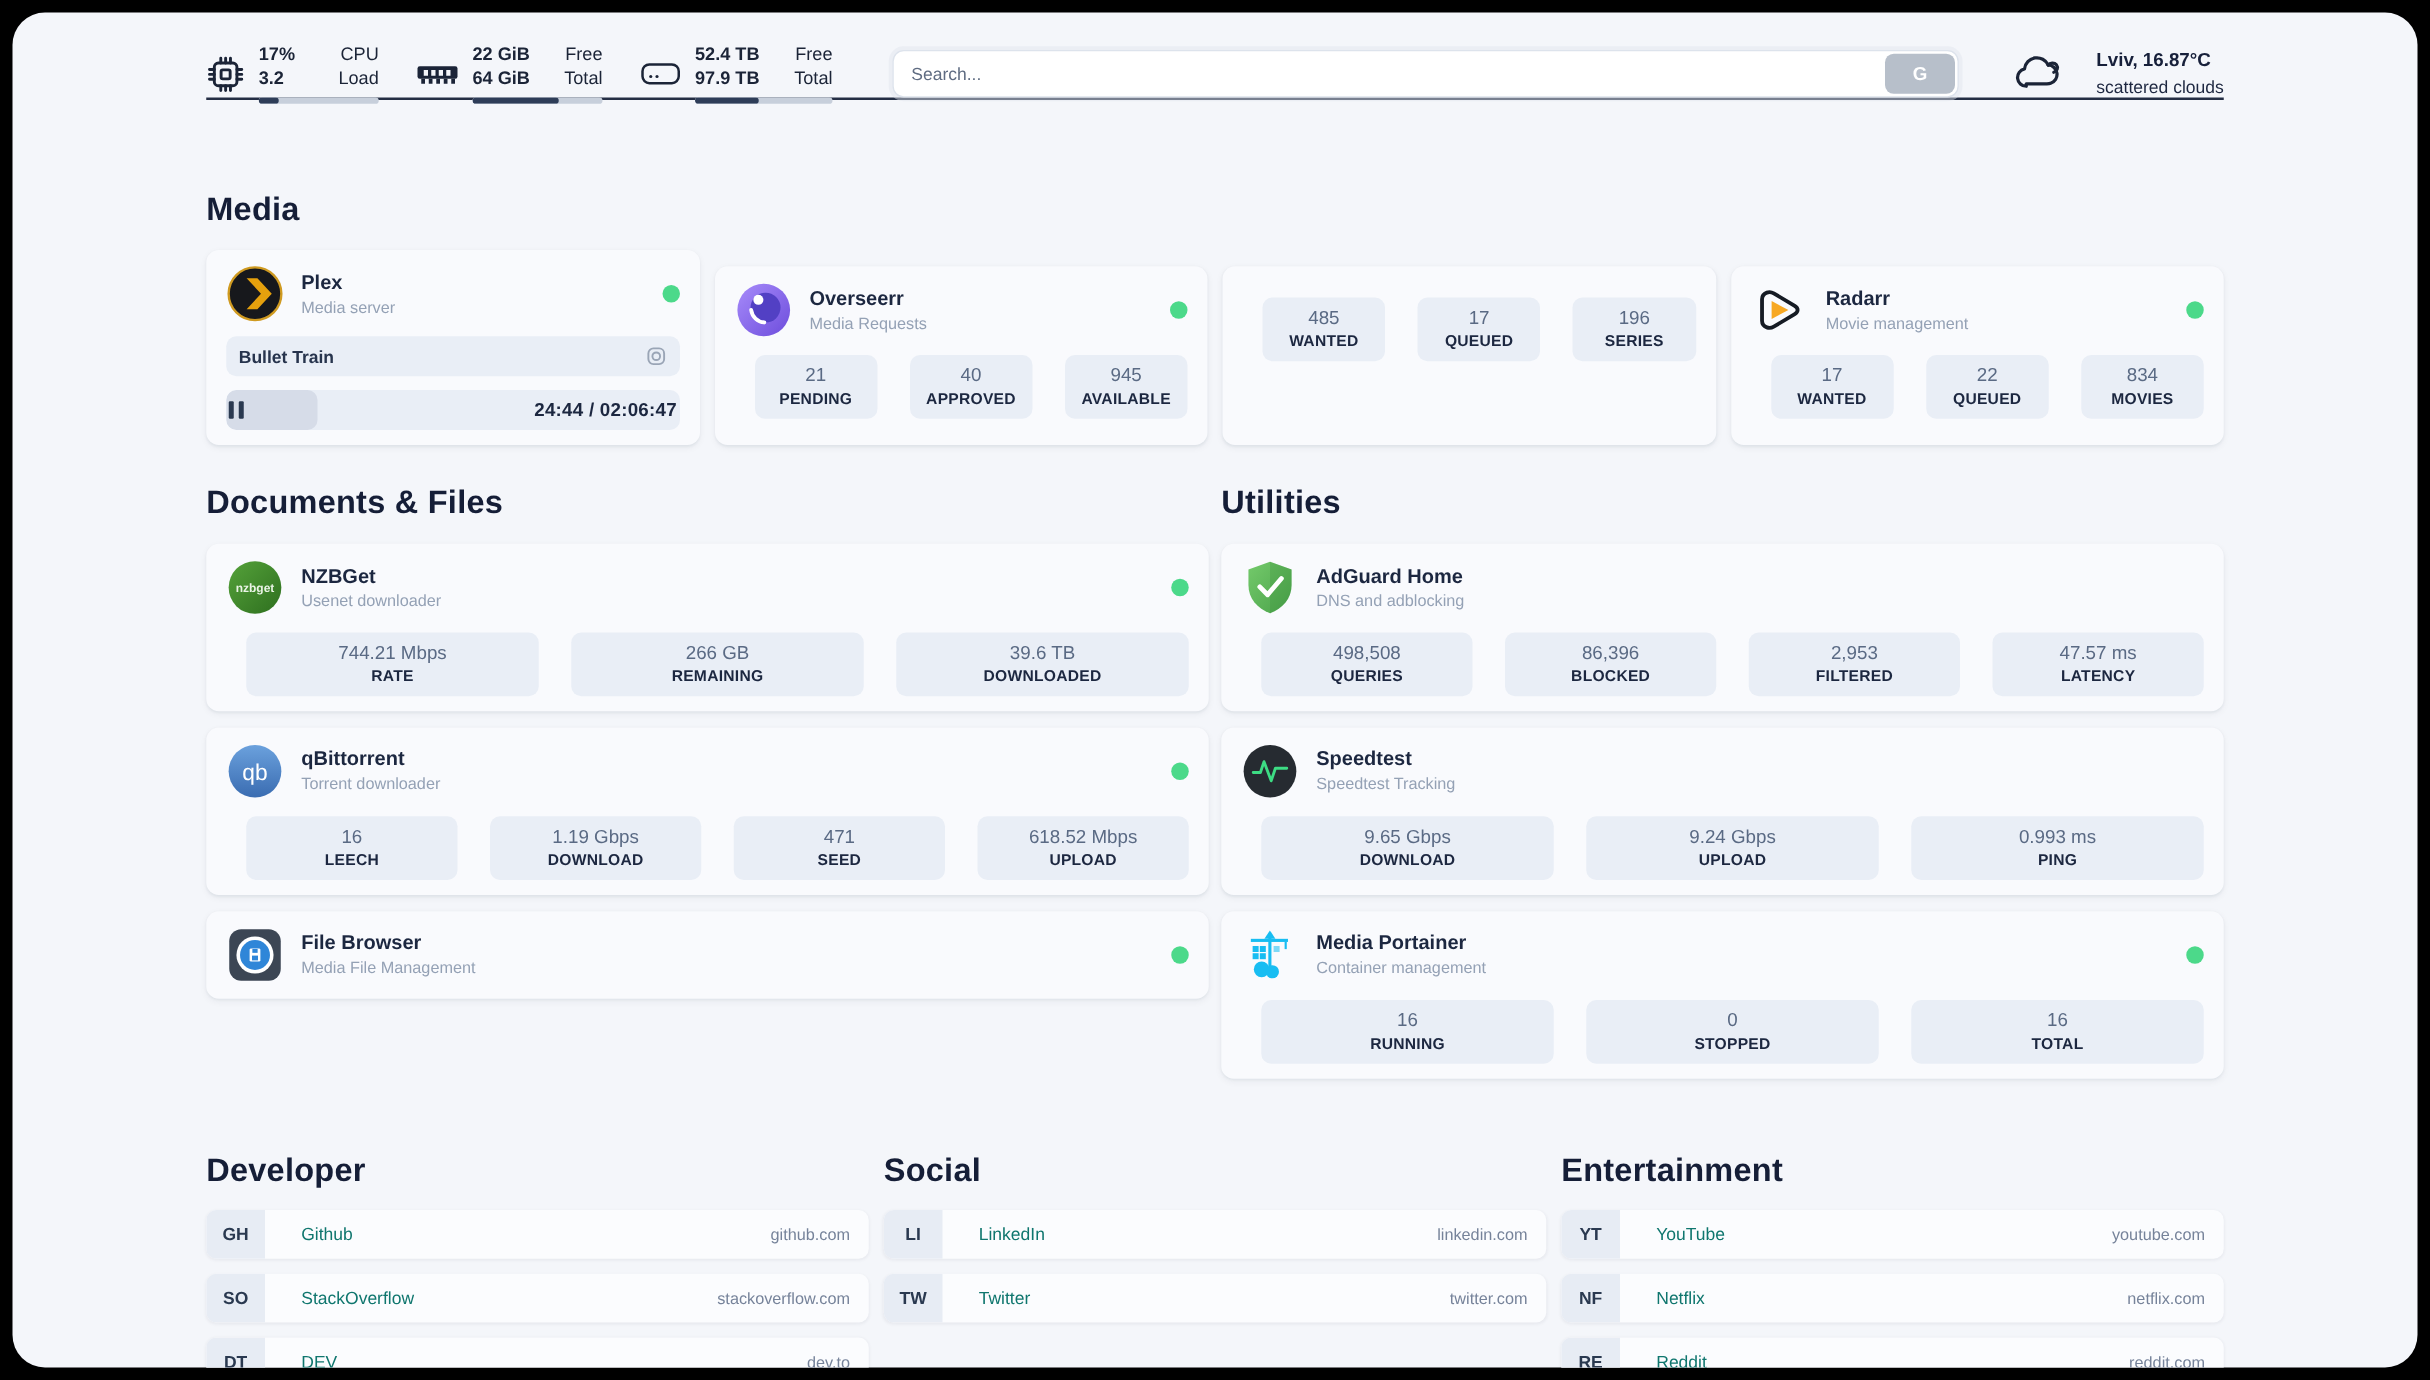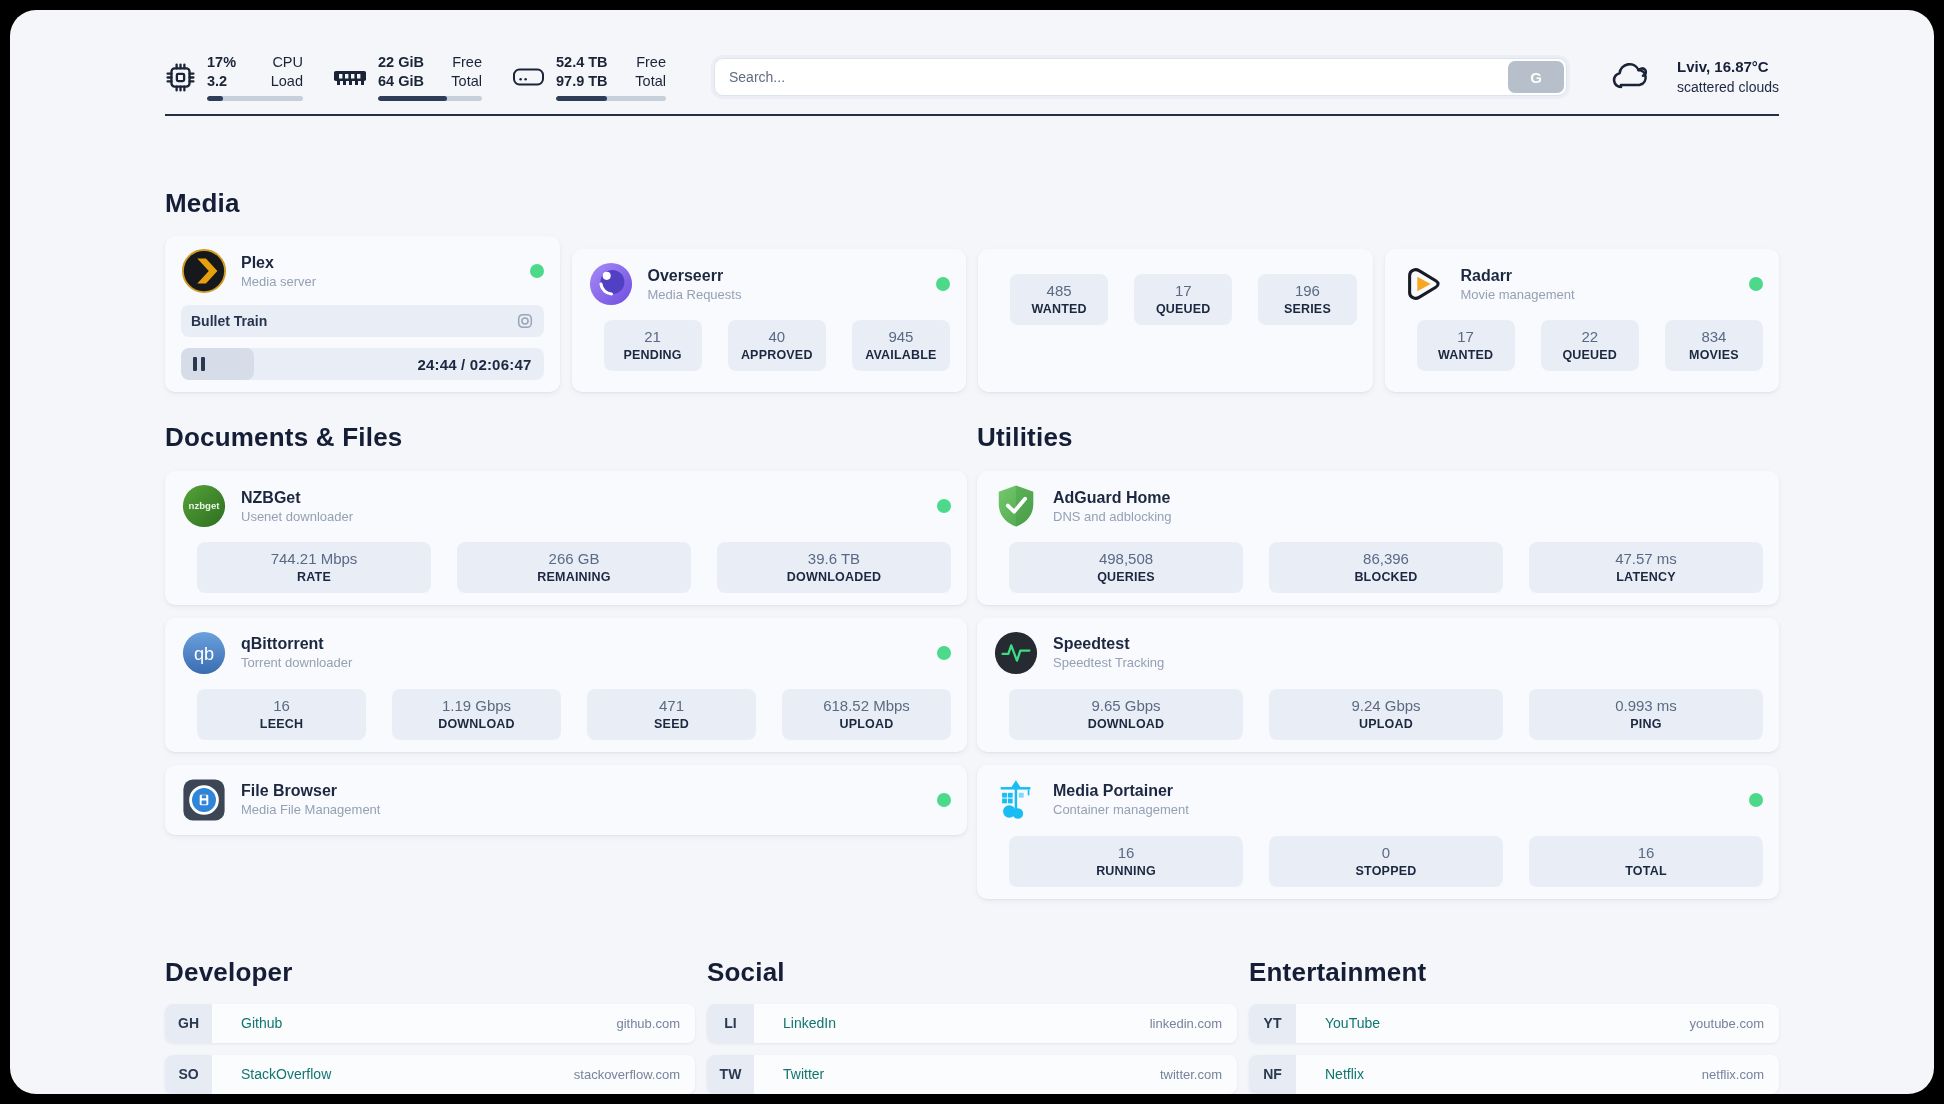--- a/index.html
+++ b/index.html
@@ -9,21 +9,21 @@
     font-family:"Liberation Sans","DejaVu Sans",sans-serif;
     color:#1d2740;
   }
   .page {
     position:absolute; left:10px; top:10px; width:1924px; height:1084px;
     background:#f4f6fa; border-radius:26px; overflow:hidden;
   }
   .content { padding:0 155px; }
 
   
-  .topbar { display:flex; align-items:center; padding-top:30px; height:104px; }
+  .topbar { display:flex; align-items:center; padding-top:30px; height:68px; }
   .resources { display:flex; gap:30px; align-items:center; }
   .resource { display:flex; gap:11px; align-items:center; }
   .res-icon { flex:0 0 auto; display:flex; align-items:center; }
   .res-data { display:flex; flex-direction:column; }
   .res-cols { display:flex; justify-content:space-between; gap:20px; }
   .res-col { font-size:14.5px; font-weight:600; line-height:1.3; color:#1b2437; }
   .res-col.right { text-align:right; font-weight:500; }
   .res-bar { margin-top:5px; height:5px; border-radius:3px; background:#c7cfdb; overflow:hidden; }
   .res-fill { height:100%; border-radius:3px; background:#2e3d58; }
 
@@ -72,21 +72,21 @@
   .stats { display:flex; gap:10px; margin-top:13px; }
   .stat { flex:1; background:#e9eef6; border-radius:8px; text-align:center; padding:6px 4px 7px;margin-left:16px; }
   .stat-value { font-size:15px; font-weight:500; color:#5a6a84; line-height:1.4; }
   .stat-label { font-size:12.5px; font-weight:700; color:#1c2740; line-height:1.35; letter-spacing:0.2px; }
 
   
   .player-row { margin-top:11px; background:#e9eef6; border-radius:8px; height:32px;
     display:flex; align-items:center; padding:0 10px; position:relative; }
   .np-title { font-size:14px; font-weight:600; color:#27344d; }
   .np-icon { margin-left:auto; display:flex; }
-  .progress-row { overflow:hidden; padding:0 12px; }
+  .progress-row { overflow:hidden; padding:0 2px; }
   .progress-fill { position:absolute; left:0; top:0; bottom:0; background:#d6dce8; border-radius:8px; }
   .pause-icon { position:relative; display:flex; gap:4px; }
   .pause-icon span { width:4px; height:14px; background:#2a3950; border-radius:1px; display:block; }
   .np-time { margin-left:auto; position:relative; font-size:15px; font-weight:700; color:#1c2740; letter-spacing:0.2px; }
 
   
   .bm-row {
     display:flex; align-items:stretch; background:#fbfcfe; border-radius:8px; overflow:hidden;
     height:39px; margin-bottom:12px; cursor:pointer;
     box-shadow:0 1px 3px rgba(25,35,60,0.07);
@@ -452,20 +452,24 @@
             </div>
           </div>
           <div class="stats">
             <div class="stat">
               <div class="stat-value">498,508</div>
               <div class="stat-label">QUERIES</div>
             </div>
             <div class="stat">
               <div class="stat-value">86,396</div>
               <div class="stat-label">BLOCKED</div>
+            </div>
+            <div class="stat">
+              <div class="stat-value">2,953</div>
+              <div class="stat-label">FILTERED</div>
             </div>
             <div class="stat">
               <div class="stat-value">47.57 ms</div>
               <div class="stat-label">LATENCY</div>
             </div>
           </div>
         </div>
 
         <div class="card">
           <div class="app-head">

